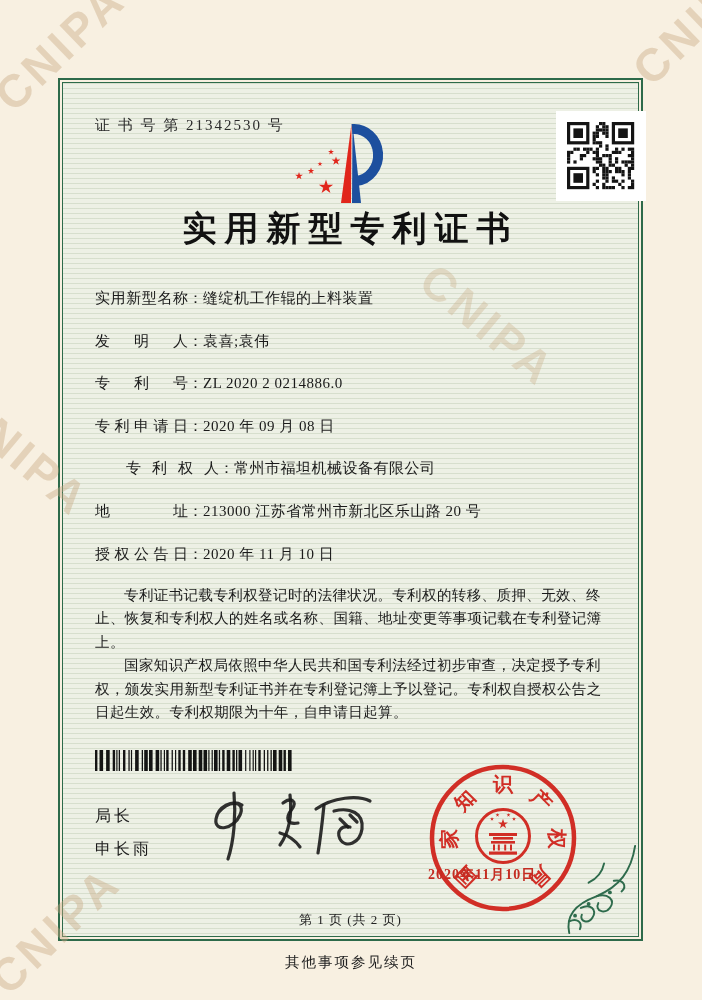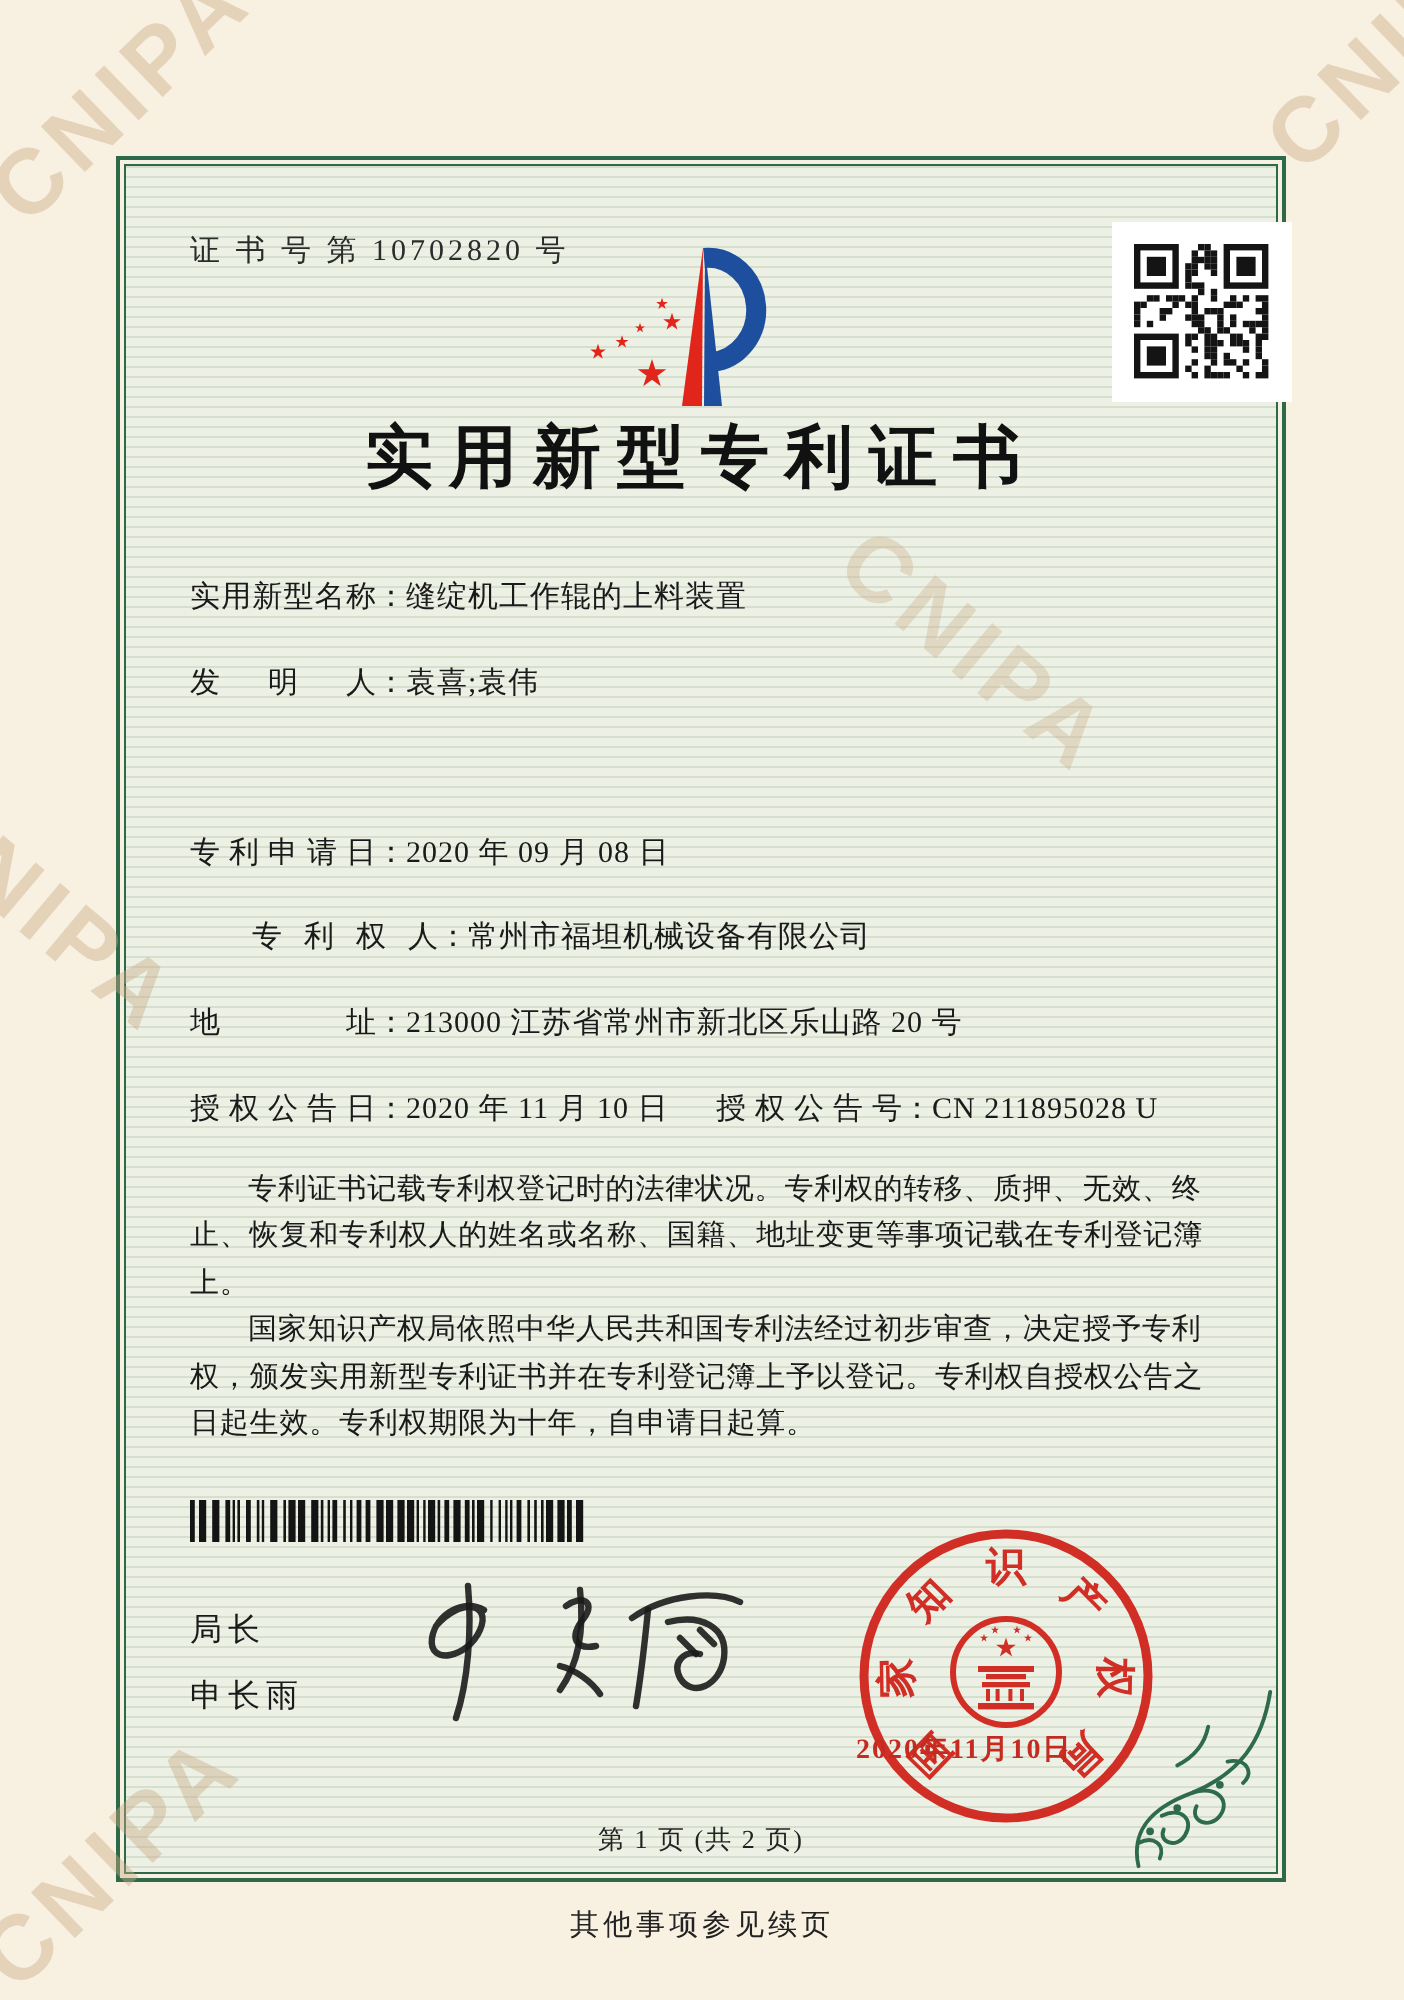--- a/index.html
+++ b/index.html
@@ -79,21 +79,21 @@
   <div class="frame">
     <div class="frame-in"></div>
   </div>
 
   <div class="wm" id="wm-tl">CNIPA</div>
   <div class="wm" id="wm-tr">CNIPA</div>
   <div class="wm" id="wm-mid">CNIPA</div>
   <div class="wm" id="wm-left">CNIPA</div>
   <div class="wm" id="wm-bl">CNIPA</div>
 
-  <div class="z" id="cert-no">证 书 号 第 10702820 号</div>
+  <div class="z" id="cert-no">证 书 号 第 21342530 号</div>
 
   <div class="z" id="qr-pad">
     <svg id="qr-svg" width="68" height="68" fill="#141414">
         <rect x="0.0" y="28.8" width="3.2" height="3.2"></rect>
         <rect x="0.0" y="32.0" width="3.2" height="3.2"></rect>
         <rect x="0.0" y="35.2" width="3.2" height="3.2"></rect>
         <rect x="0.0" y="38.4" width="3.2" height="3.2"></rect>
         <rect x="3.2" y="28.8" width="3.2" height="3.2"></rect>
         <rect x="6.4" y="25.6" width="3.2" height="3.2"></rect>
         <rect x="6.4" y="38.4" width="3.2" height="3.2"></rect>
@@ -235,34 +235,34 @@
   </svg>
 
   <div class="z" id="title">实用新型专利证书</div>
 
   <div class="z frow" id="row0">
     <span class="flabel">实用新型名称</span><span>：</span><span class="fval">缝绽机工作辊的上料装置</span>
   </div>
   <div class="z frow" id="row1">
     <span class="flabel">发明人</span><span>：</span><span class="fval">袁喜;袁伟</span>
   </div>
+  <div class="z frow" id="row2">
+    <span class="flabel">专利号</span><span>：</span><span class="fval">ZL 2020 2 0214886.0</span>
+  </div>
   <div class="z frow" id="row3">
     <span class="flabel">专利申请日</span><span>：</span><span class="fval">2020 年 09 月 08 日</span>
   </div>
   <div class="z frow" id="row4">
     <span class="flabel">专利权人</span><span>：</span><span class="fval">常州市福坦机械设备有限公司</span>
   </div>
   <div class="z frow" id="row5">
     <span class="flabel">地址</span><span>：</span><span class="fval">213000 江苏省常州市新北区乐山路 20 号</span>
   </div>
   <div class="z frow" id="row6">
     <span class="flabel">授权公告日</span><span>：</span><span class="fval">2020 年 11 月 10 日</span>
-    <span class="pair2">
-      <span class="flabel">授权公告号</span><span>：</span><span class="fval">CN 211895028 U</span>
-    </span>
   </div>
 
   <div class="z" id="body-text">
     <p>专利证书记载专利权登记时的法律状况。专利权的转移、质押、无效、终止、恢复和专利权人的姓名或名称、国籍、地址变更等事项记载在专利登记簿上。</p>
     <p>国家知识产权局依照中华人民共和国专利法经过初步审查，决定授予专利权，颁发实用新型专利证书并在专利登记簿上予以登记。专利权自授权公告之日起生效。专利权期限为十年，自申请日起算。</p>
   </div>
 
   <div class="z" id="barcode">
     <svg id="barcode-svg" width="200" height="21">
         <rect x="0.0" y="0" width="2.4" height="21"></rect>

